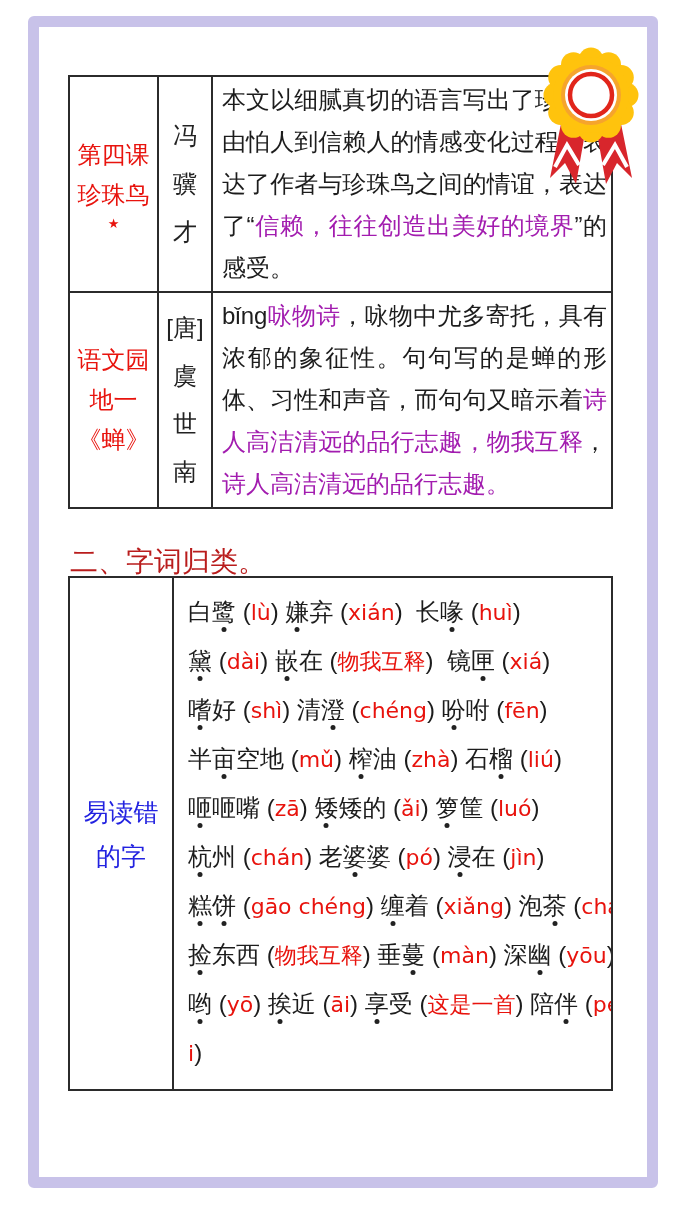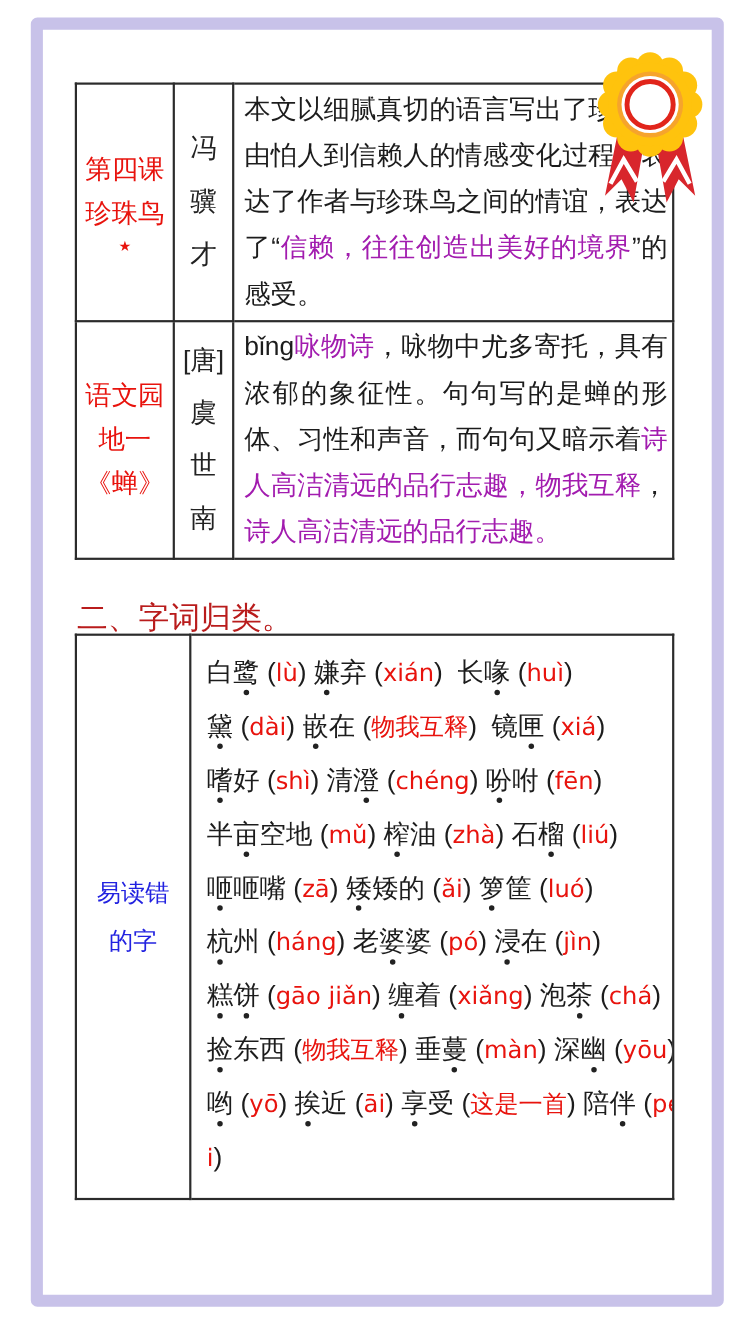--- a/index.html
+++ b/index.html
@@ -34,21 +34,21 @@
     position:absolute;left:70px;top:543px;font-size:28px;font-weight:500;color:#b91c1c;
   }
   
   .t2{
     position:absolute;left:68px;top:576px;width:545px;height:515px;
     border-collapse:collapse;table-layout:fixed;
   }
   .t2 td{border:2px solid #2b2b2b;}
   td.wlabel{
     width:100px;text-align:center;vertical-align:middle;
-    color:#2222e0;font-size:22px;font-weight:500;margin-left:44px;
+    color:#2222e0;font-size:25px;font-weight:500;margin-left:44px;
   }
   td.wlabel .lbline{line-height:44px;}
   td.words{vertical-align:top;padding:10px 0 0 14px;overflow:hidden;}
   .wline{font-size:24px;font-weight:500;line-height:48px;white-space:pre;color:#1c1c1c;}
   
   .r{color:#e8130d;font-family:"DejaVu Sans",sans-serif;font-size:22px;}
   .g{color:#a21caf;}
   .dot{position:relative;}
   .dot::after{
     content:"";position:absolute;left:50%;bottom:-7px;transform:translateX(-50%);
@@ -102,22 +102,22 @@
       <td class="wlabel" id="t2-label">
           <div class="lbline">易读错</div>
           <div class="lbline">的字</div>
         </td>
       <td class="words" id="t2-words">
           <div class="wline"><span>白</span><span class="dot">鹭</span><span> (</span><span class="r">lù</span><span>) </span><span class="dot">嫌</span><span>弃</span><span> (</span><span class="r">xián</span><span>)  长</span><span class="dot">喙</span><span> (</span><span class="r">huì</span><span>)</span></div>
           <div class="wline"><span class="dot">黛</span><span> (</span><span class="r">dài</span><span>) </span><span class="dot">嵌</span><span>在</span><span> (</span><span class="r">物我互释</span><span>)  镜</span><span class="dot">匣</span><span> (</span><span class="r">xiá</span><span>)</span></div>
           <div class="wline"><span class="dot">嗜</span><span>好</span><span> (</span><span class="r">shì</span><span>) 清</span><span class="dot">澄</span><span> (</span><span class="r">chéng</span><span>) </span><span class="dot">吩</span><span>咐</span><span> (</span><span class="r">fēn</span><span>)</span></div>
           <div class="wline"><span>半</span><span class="dot">亩</span><span>空地</span><span> (</span><span class="r">mǔ</span><span>) </span><span class="dot">榨</span><span>油</span><span> (</span><span class="r">zhà</span><span>) 石</span><span class="dot">榴</span><span> (</span><span class="r">liú</span><span>)</span></div>
           <div class="wline"><span class="dot">咂</span><span>咂嘴</span><span> (</span><span class="r">zā</span><span>) </span><span class="dot">矮</span><span>矮的</span><span> (</span><span class="r">ǎi</span><span>) </span><span class="dot">箩</span><span>筐</span><span> (</span><span class="r">luó</span><span>)</span></div>
-          <div class="wline"><span class="dot">杭</span><span>州</span><span> (</span><span class="r">háng</span><span>) 老</span><span class="dot">婆</span><span>婆</span><span> (</span><span class="r">pó</span><span>) </span><span class="dot">浸</span><span>在</span><span> (</span><span class="r">jìn</span><span>)</span></div>
-          <div class="wline"><span class="dot">糕</span><span class="dot">饼</span><span> (</span><span class="r">gāo jiǎn</span><span>) </span><span class="dot">缠</span><span>着</span><span> (</span><span class="r">xiǎng</span><span>) 泡</span><span class="dot">茶</span><span> (</span><span class="r">chá</span><span>)</span></div>
+          <div class="wline"><span class="dot">杭</span><span>州</span><span> (</span><span class="r">chán</span><span>) 老</span><span class="dot">婆</span><span>婆</span><span> (</span><span class="r">pó</span><span>) </span><span class="dot">浸</span><span>在</span><span> (</span><span class="r">jìn</span><span>)</span></div>
+          <div class="wline"><span class="dot">糕</span><span class="dot">饼</span><span> (</span><span class="r">gāo chéng</span><span>) </span><span class="dot">缠</span><span>着</span><span> (</span><span class="r">xiǎng</span><span>) 泡</span><span class="dot">茶</span><span> (</span><span class="r">chá</span><span>)</span></div>
           <div class="wline"><span class="dot">捡</span><span>东西</span><span> (</span><span class="r">物我互释</span><span>) 垂</span><span class="dot">蔓</span><span> (</span><span class="r">màn</span><span>) 深</span><span class="dot">幽</span><span> (</span><span class="r">yōu</span><span>)</span></div>
           <div class="wline"><span class="dot">哟</span><span> (</span><span class="r">yō</span><span>) </span><span class="dot">挨</span><span>近</span><span> (</span><span class="r">āi</span><span>) </span><span class="dot">享</span><span>受</span><span> (</span><span class="r">这是一首</span><span>) 陪</span><span class="dot">伴</span><span> (</span><span class="r">pé</span></div>
           <div class="wline"><span class="r">i</span><span>)</span></div>
         </td>
     </tr>
   </tbody>
 </table>
 
 <svg class="badge" width="114" height="156" viewBox="0 0 114 156">
   <g>

